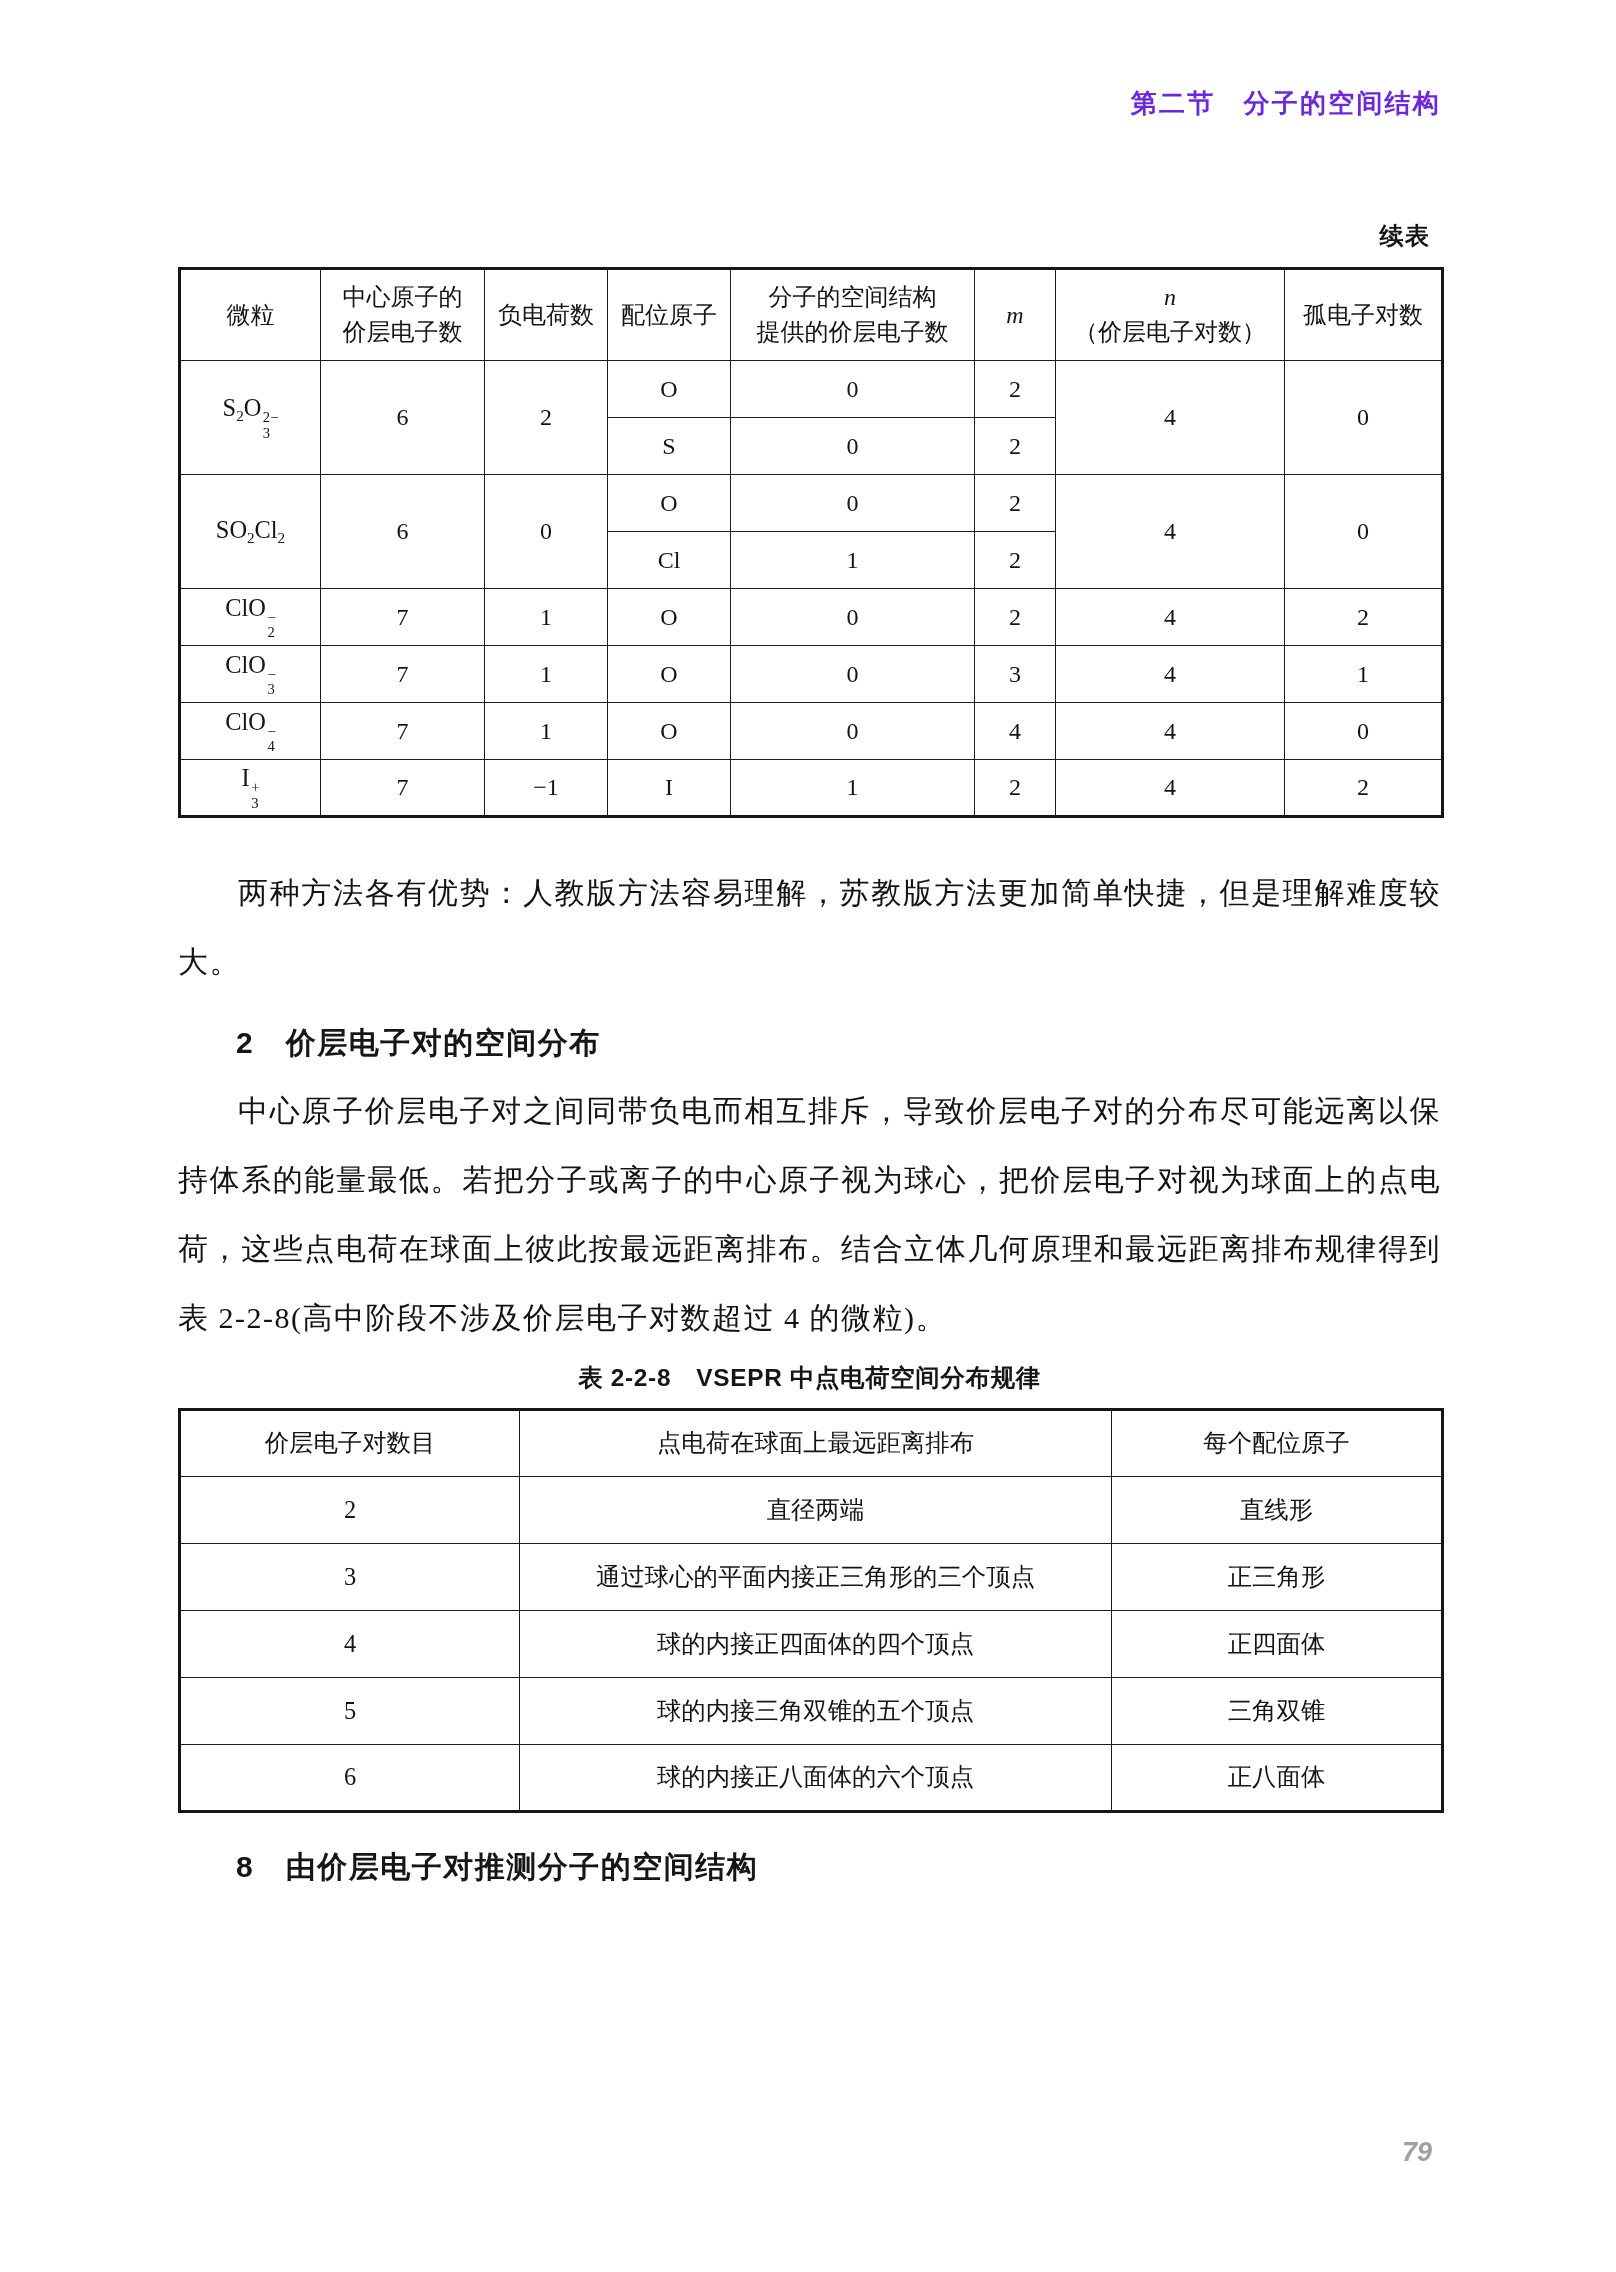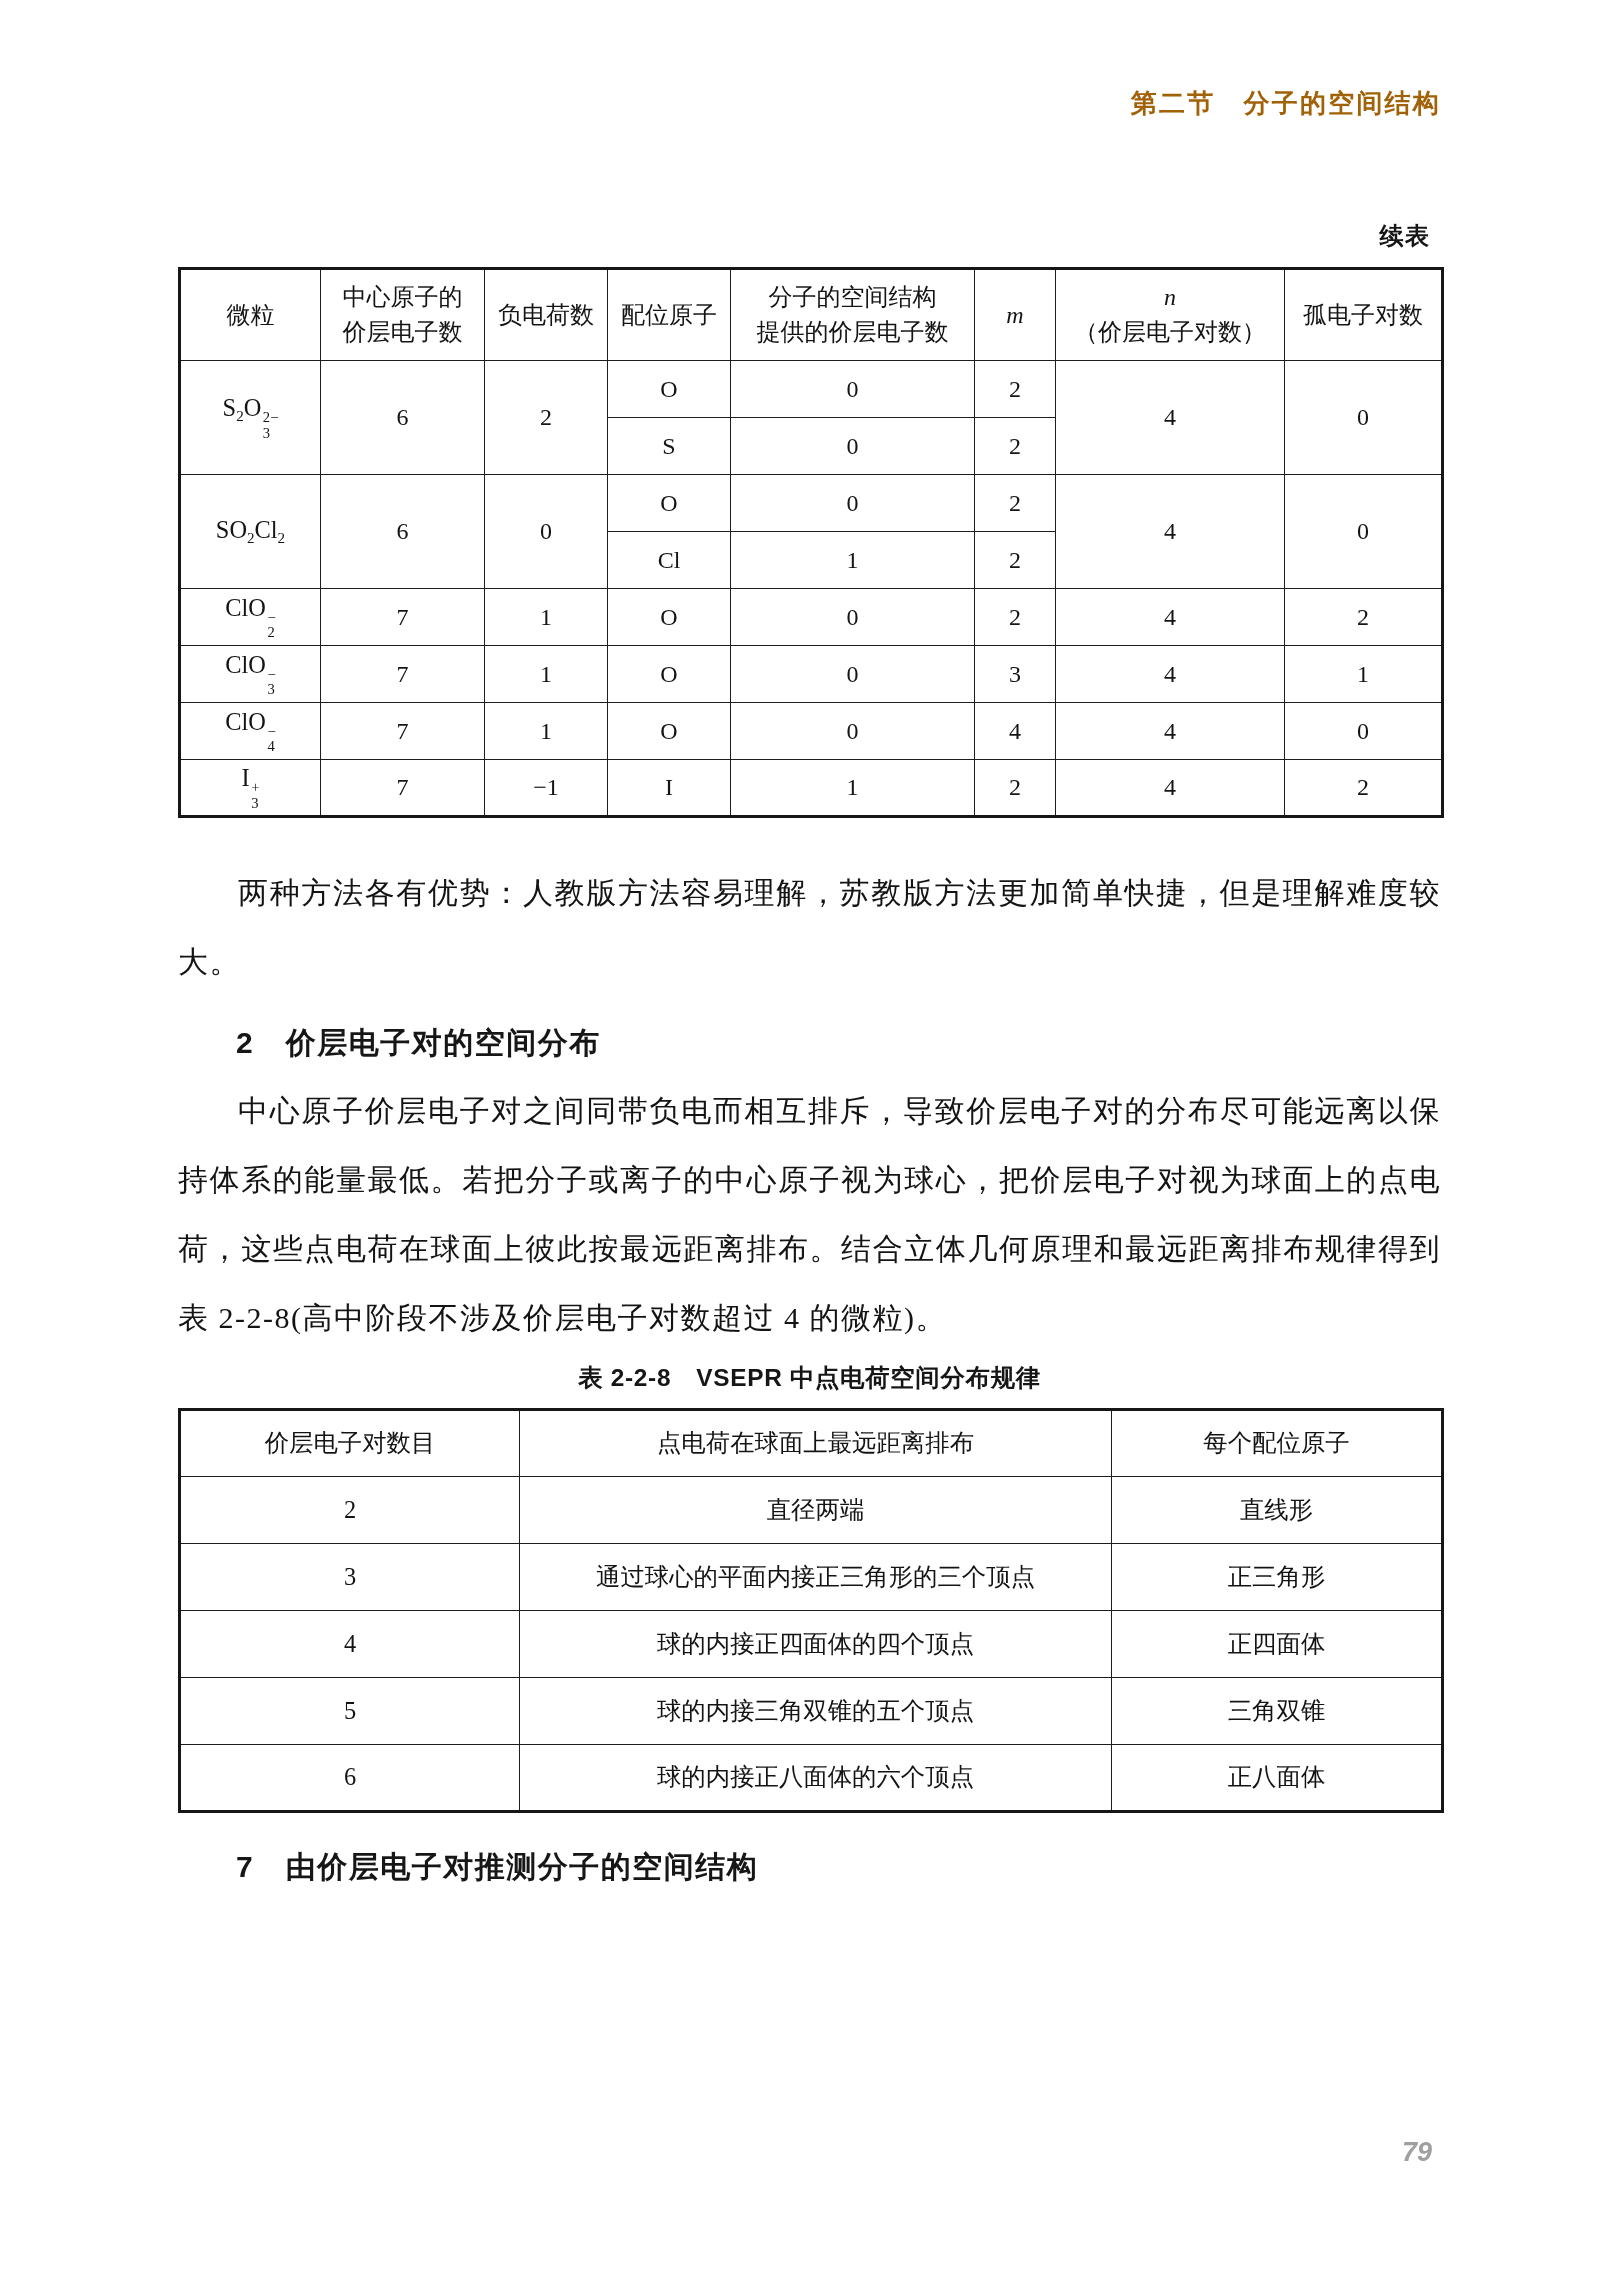--- a/index.html
+++ b/index.html
@@ -6,21 +6,21 @@
   body{
     width:1617px;height:2273px;background:#ffffff;color:#111;
     font-family:"Liberation Serif","DejaVu Serif",serif;
     overflow:hidden;position:relative;
   }
   .page{position:absolute;inset:0;padding:0 176px 0 178px;box-sizing:border-box;}
 
   .running-head{
     margin-top:86px;text-align:right;
     font-family:"Liberation Sans","DejaVu Sans",sans-serif;
-    font-weight:bold;font-size:26px;letter-spacing:2.2px;color:#a16207;
+    font-weight:bold;font-size:26px;letter-spacing:2.2px;color:#6d28d9;
   }
   .continued{
     margin-top:99px;text-align:right;
     font-family:"Liberation Sans","DejaVu Sans",sans-serif;
     font-weight:bold;font-size:24px;letter-spacing:1.5px;padding-right:10.4px;color:#161616;
   }
 
   table{border-collapse:collapse;width:100%;table-layout:fixed;border-radius:25px;}
   .t1{margin-top:15px;border:3.7px solid #161616;}
   .t2{margin-top:13.3px;border:3.7px solid #161616;}
@@ -246,19 +246,19 @@
           <td>三角双锥</td>
         </tr>
         <tr>
           <td>6</td>
           <td>球的内接正八面体的六个顶点</td>
           <td>正八面体</td>
         </tr>
       </tbody>
   </table>
 
-  <h3 class="sec-heading heading-4">7　由价层电子对推测分子的空间结构</h3>
+  <h3 class="sec-heading heading-4">8　由价层电子对推测分子的空间结构</h3>
 
 
   <div class="page-number">79</div>
 
 </div>
 
 
 </body></html>

